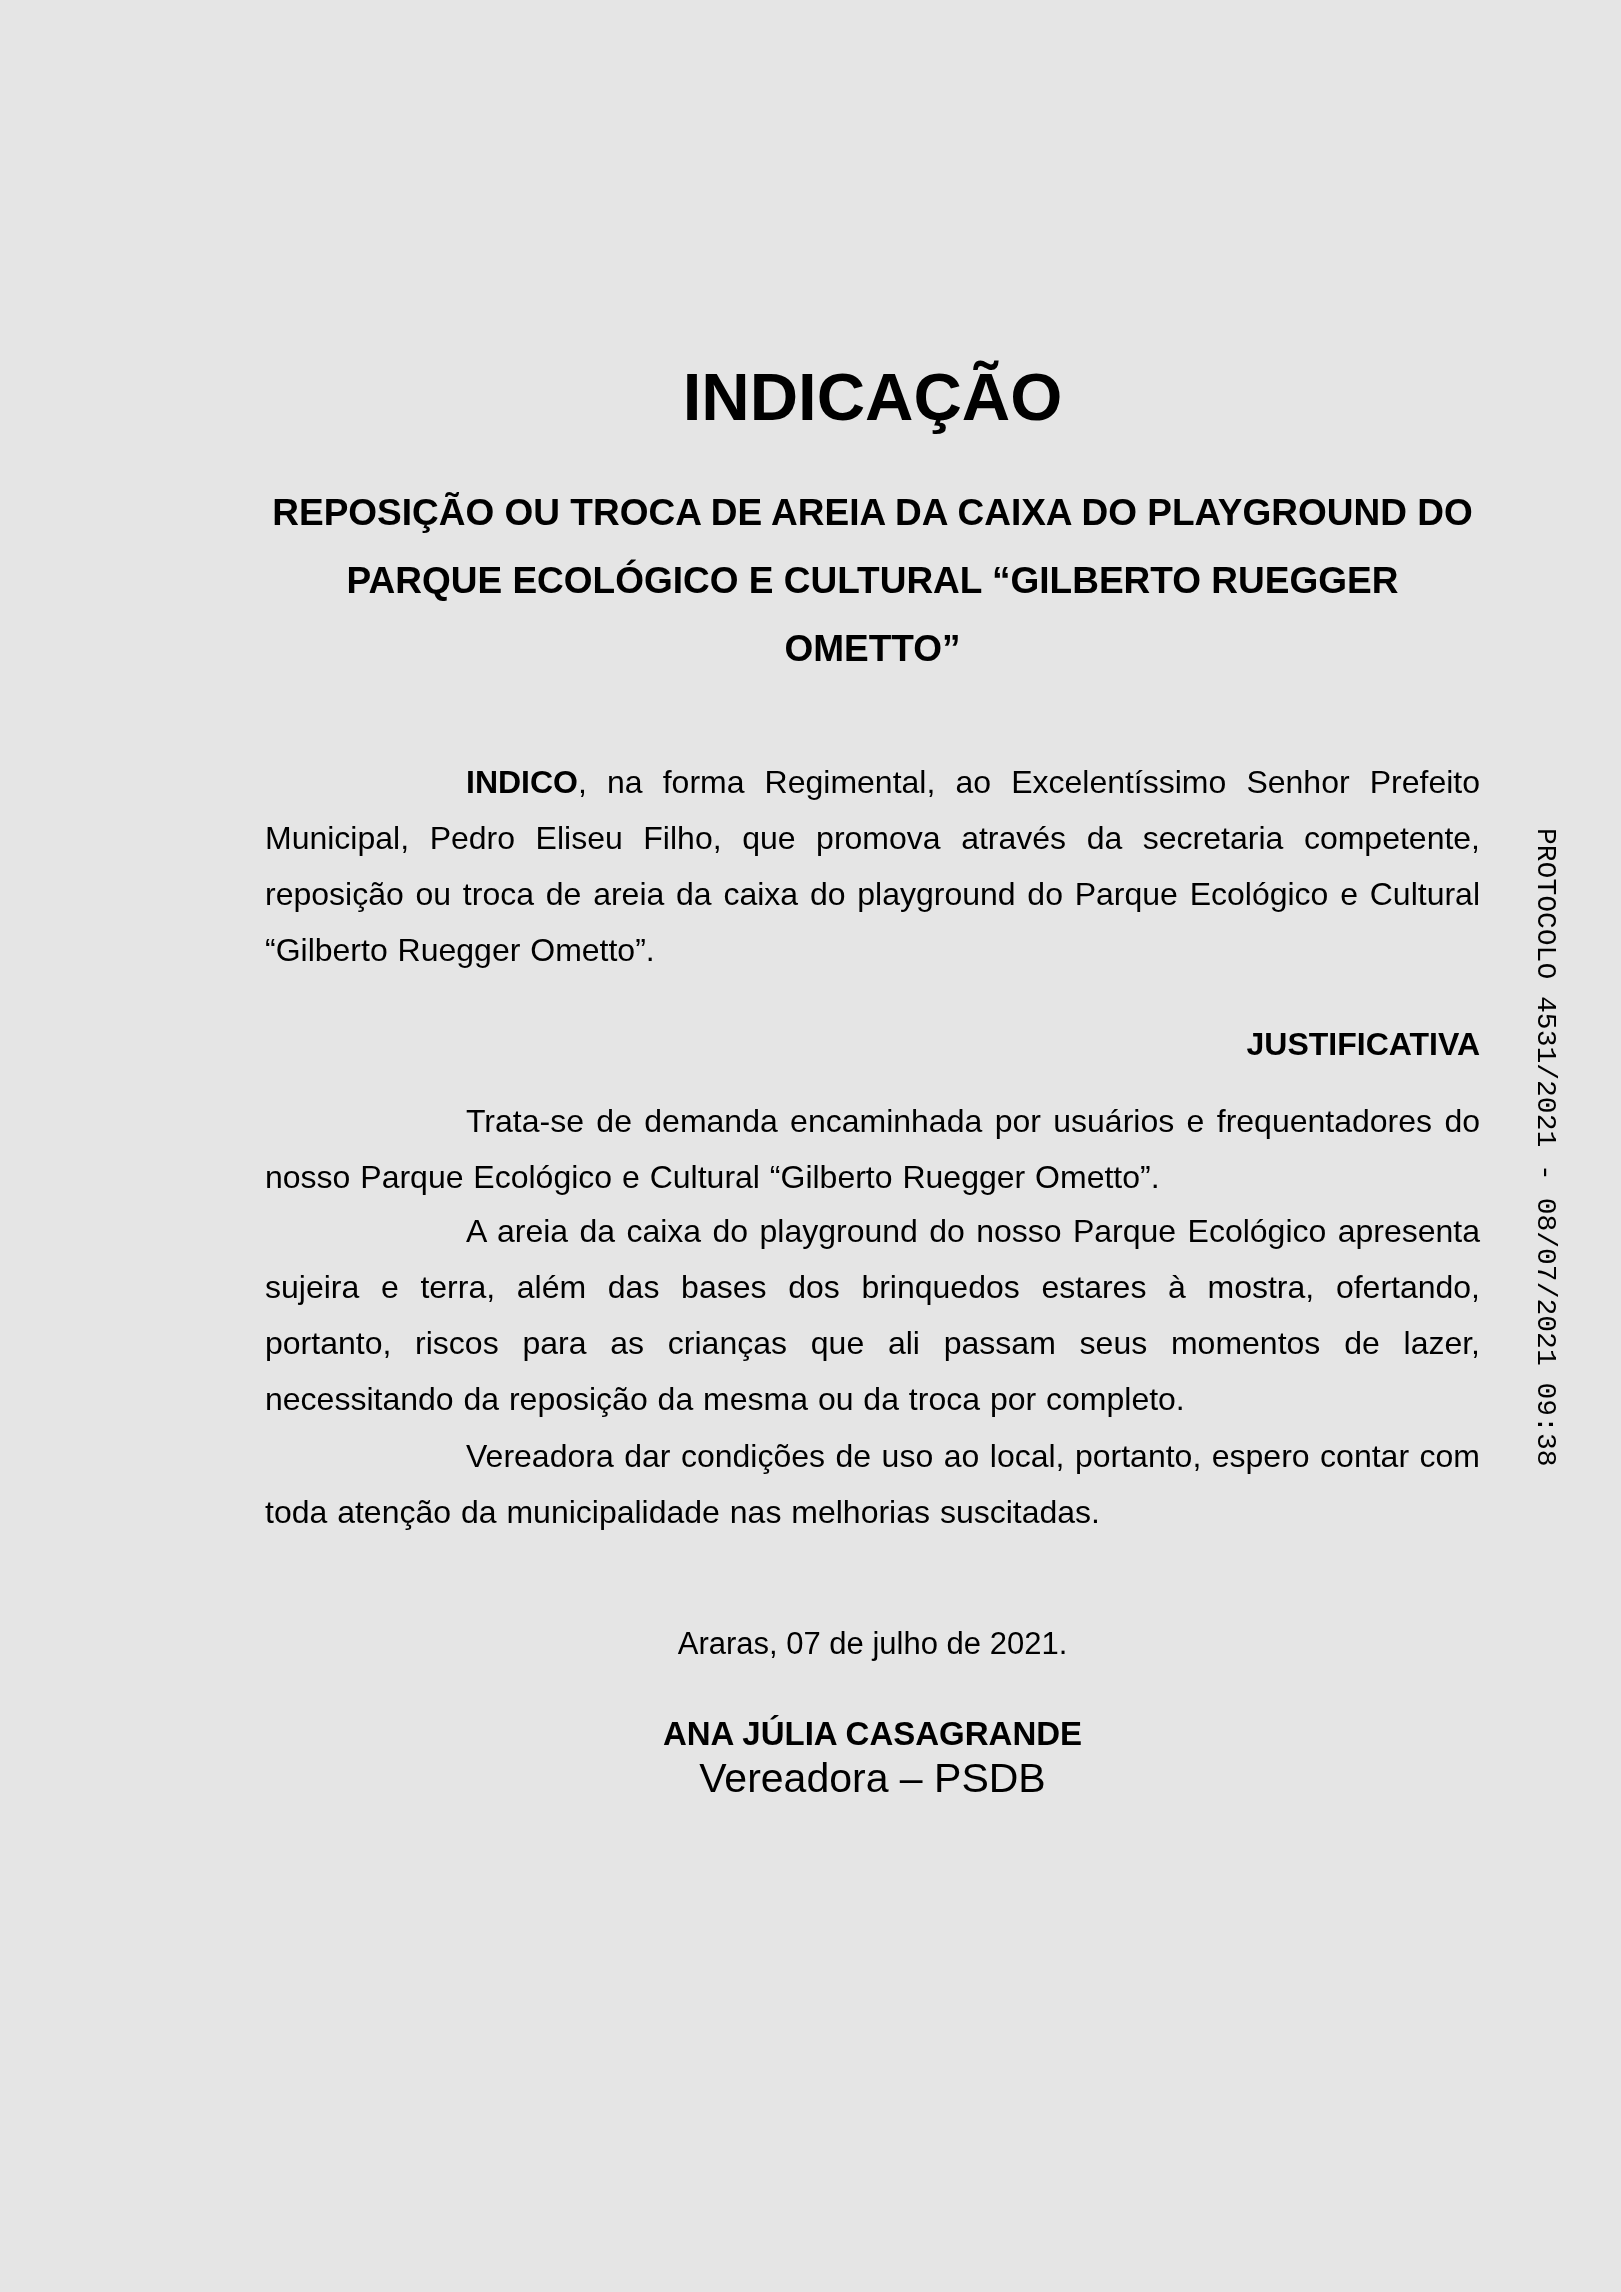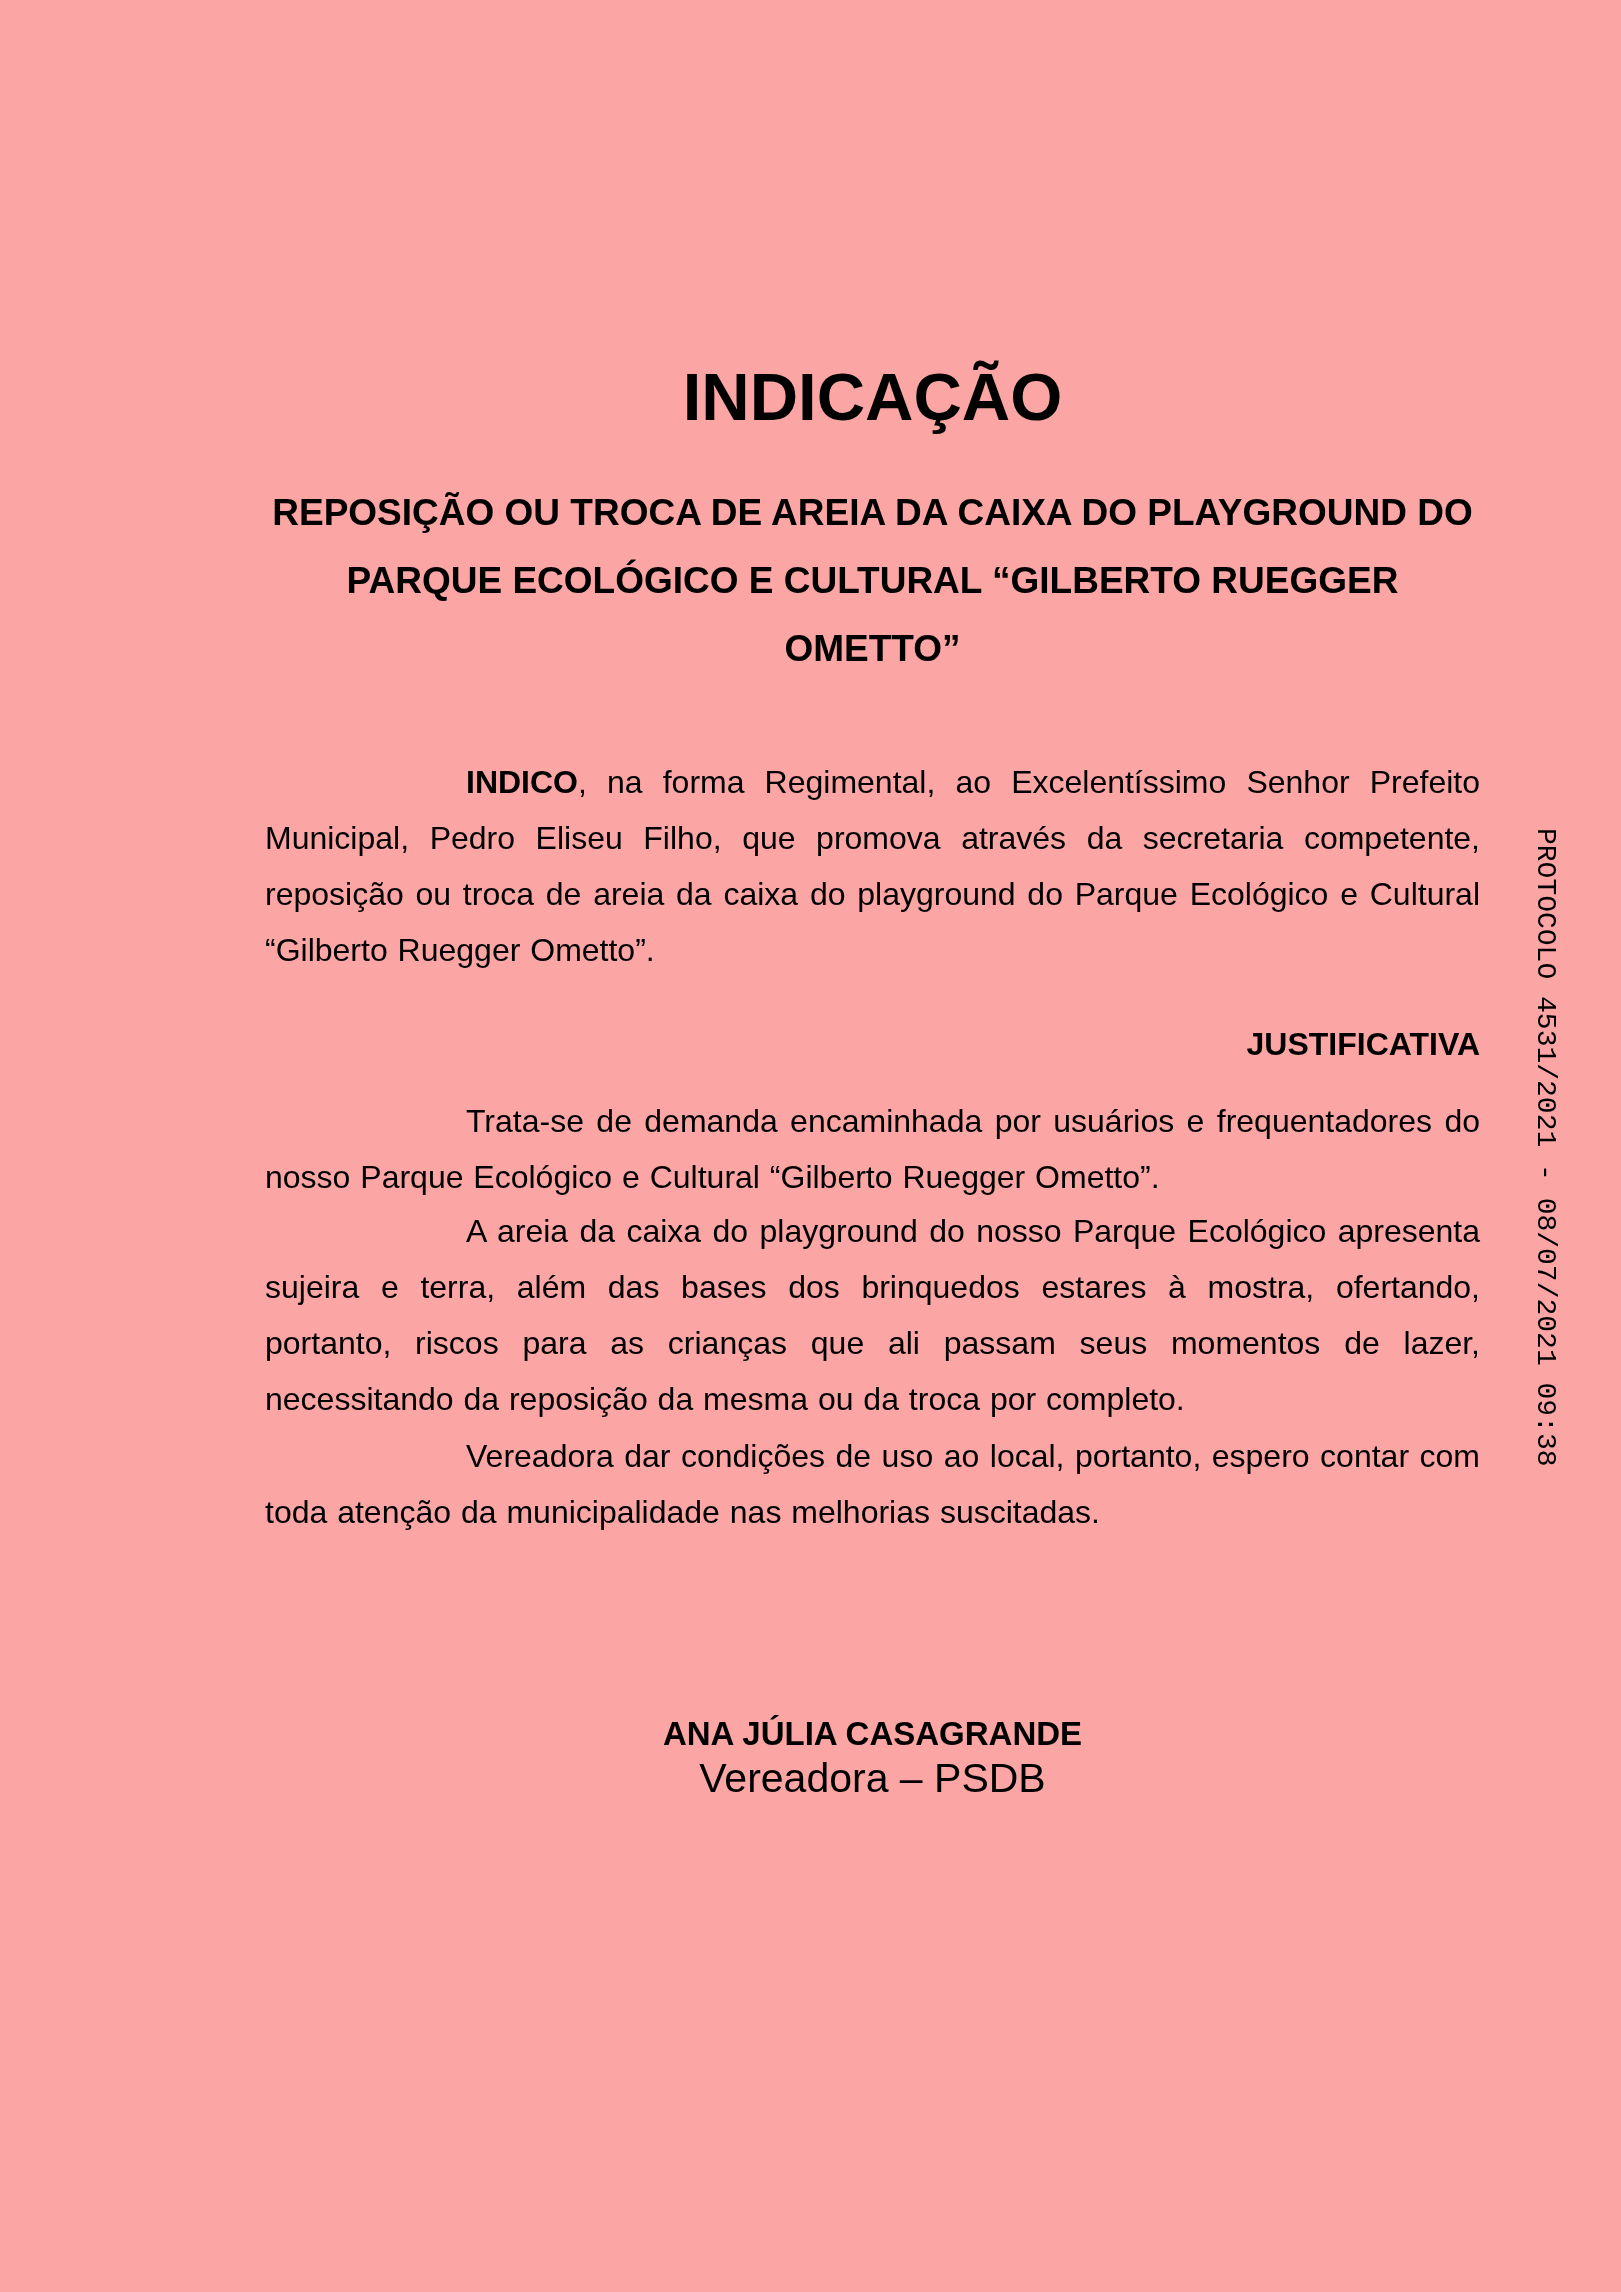--- a/index.html
+++ b/index.html
@@ -4,21 +4,21 @@
 <style>
   html, body {
     margin: 0;
     padding: 0;
     background: #ffffff;
   }
   .page {
     position: relative;
     width: 1621px;
     height: 2293px;
-    background: #fca5a5;
+    background: #e5e5e5;
     color: #000000;
     font-family: "Liberation Sans", sans-serif;
     overflow: hidden;
   }
   .abs { position: absolute; }
 
   .doc-title {
     left: 265px;
     top: 313px;
     width: 1215px;
@@ -110,20 +110,21 @@
   <p class="abs body-par par-indico"><span class="lead-bold">INDICO</span><span>, na forma Regimental, ao Excelentíssimo Senhor Prefeito Municipal, Pedro Eliseu Filho, que promova através da secretaria competente, reposição ou troca de areia da caixa do playground do Parque Ecológico e Cultural “Gilberto Ruegger Ometto”.</span></p>
 
   <h3 class="abs section-heading">JUSTIFICATIVA</h3>
 
   <p class="abs body-par par-trata">Trata-se de demanda encaminhada por usuários e frequentadores do nosso Parque Ecológico e Cultural “Gilberto Ruegger Ometto”.</p>
 
   <p class="abs body-par par-areia">A areia da caixa do playground do nosso Parque Ecológico apresenta sujeira e terra, além das bases dos brinquedos estares à mostra, ofertando, portanto, riscos para as crianças que ali passam seus momentos de lazer, necessitando da reposição da mesma ou da troca por completo.</p>
 
   <p class="abs body-par par-precisa">Vereadora dar condições de uso ao local, portanto, espero contar com toda atenção da municipalidade nas melhorias suscitadas.</p>
 
+  <p class="abs date-line">Araras, 07 de julho de 2021.</p>
 
   <div class="abs signature">
     <span class="sig-name">ANA JÚLIA CASAGRANDE</span>
     <span class="sig-role">Vereadora – PSDB</span>
   </div>
 
   <div class="abs protocol-stamp">PROTOCOLO 4531/2021 - 08/07/2021 09:38</div>
 
 </div>
 

